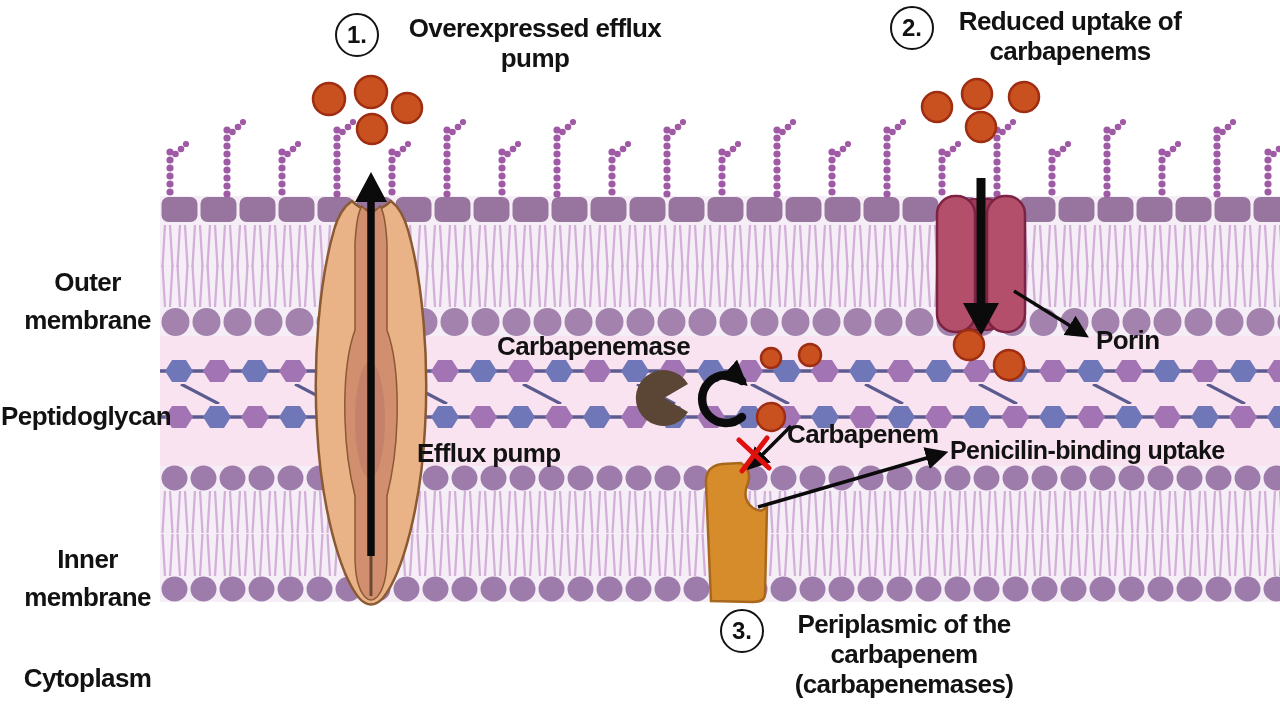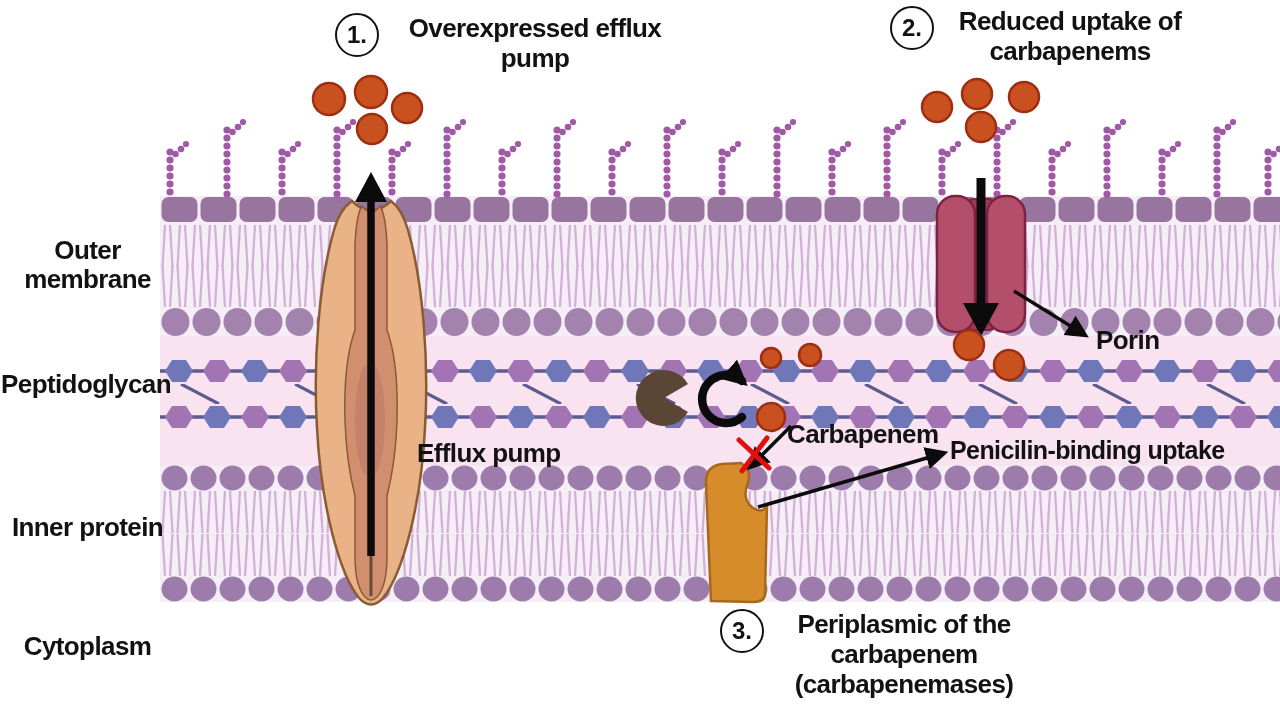--- a/index.html
+++ b/index.html
@@ -1,20 +1,20 @@
 <!DOCTYPE html>
 <html><head>
 <meta charset="utf-8">
 <style>
   html,body{margin:0;padding:0;background:#ffffff;}
   .fig{position:relative;width:1280px;height:707px;background:#ffffff;overflow:hidden;
        font-family:"Liberation Sans",sans-serif;color:#121212;}
   svg.layer{position:absolute;left:0;top:0;}
   .ann{position:absolute;font-weight:700;font-size:26px;letter-spacing:-0.6px;white-space:nowrap;}
-  .llab{position:absolute;font-weight:700;font-size:26px;line-height:29px;text-align:center;letter-spacing:-0.6px;}
+  .llab{position:absolute;font-weight:700;font-size:26px;line-height:38px;text-align:center;letter-spacing:-0.6px;margin-top:27px;}
   .step{position:absolute;display:flex;gap:11px;align-items:flex-start;}
   .stepnum{width:40px;height:40px;border:2.5px solid #121212;border-radius:50%;flex:0 0 auto;
            display:flex;align-items:center;justify-content:center;font-weight:700;font-size:24px;}
   .steptext{font-weight:700;font-size:26px;line-height:30px;text-align:center;letter-spacing:-0.6px;}
 </style>
 </head>
 <body>
 
 <div class="fig">
 
@@ -202,21 +202,22 @@
   <div class="stepnum">2.</div>
   <div class="steptext" style="width:252px">Reduced uptake of carbapenems</div>
 </div>
 <div class="step" style="left:720px;top:609px;width:315px">
   <div class="stepnum">3.</div>
   <div class="steptext" style="width:258px">Periplasmic of the carbapenem (carbapenemases)</div>
 </div>
 
 <div class="llab" style="left:5px;top:236px;width:165px">Outer membrane</div>
 <div class="llab" style="left:-3px;top:370px;width:178px;white-space:nowrap">Peptidoglycan</div>
-<div class="llab" style="left:5px;top:513px;width:165px">Inner protein</div>
+<div class="llab" style="left:5px;top:513px;width:165px">Inner membrane</div>
 <div class="llab" style="left:5px;top:632px;width:165px">Cytoplasm</div>
 
+<div class="ann" style="left:497px;top:331px">Carbapenemase</div>
 <div class="ann" style="left:787px;top:419px">Carbapenem</div>
 <div class="ann" style="left:417px;top:438px">Efflux pump</div>
 <div class="ann" style="left:1096px;top:325px">Porin</div>
 <div class="ann" style="left:950px;top:436px;font-size:25px">Penicilin-binding uptake</div>
 
 </div>
 
 </body></html>

